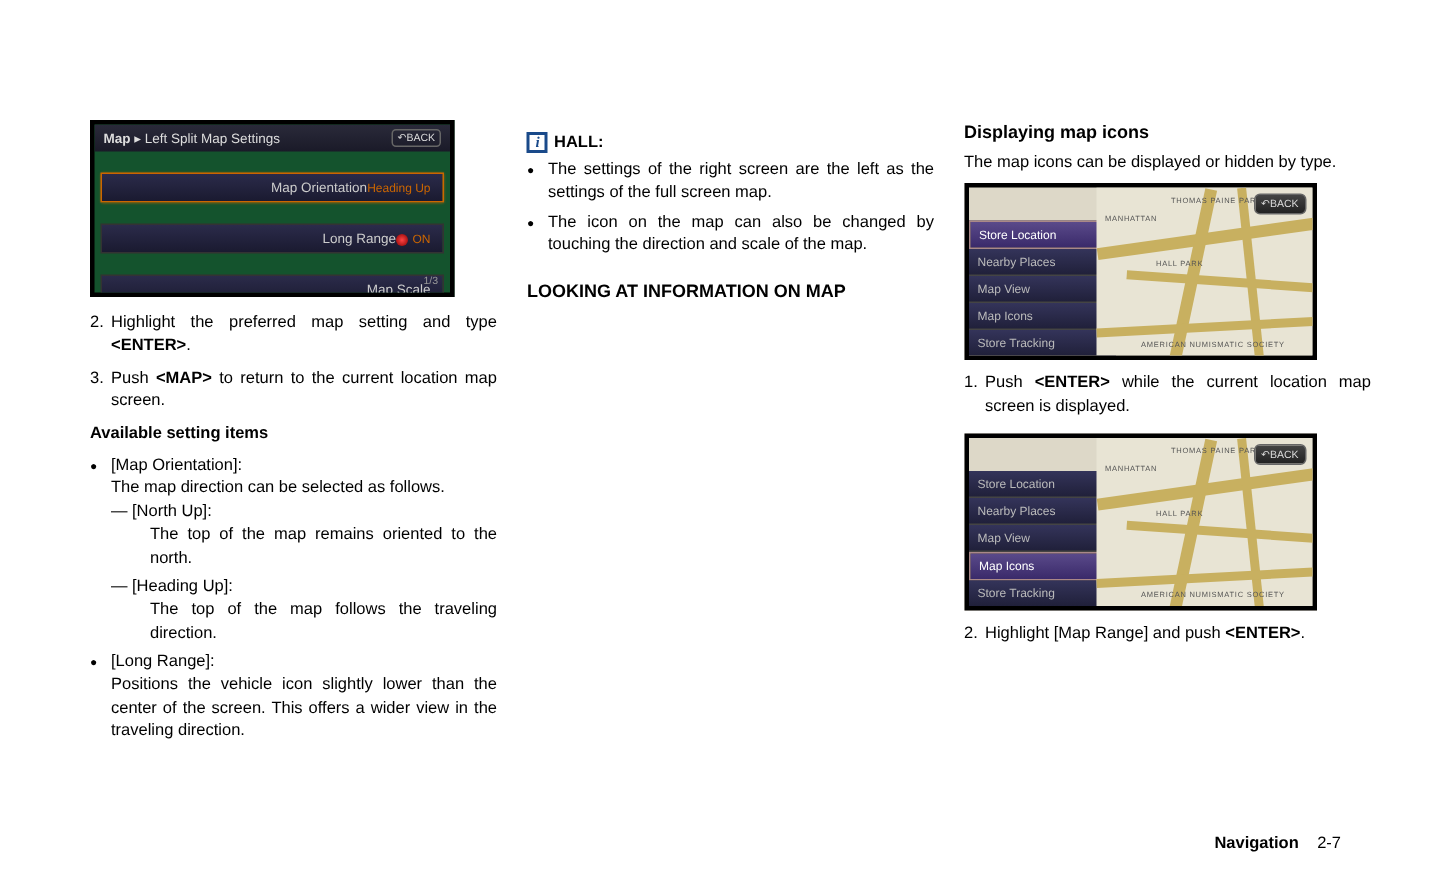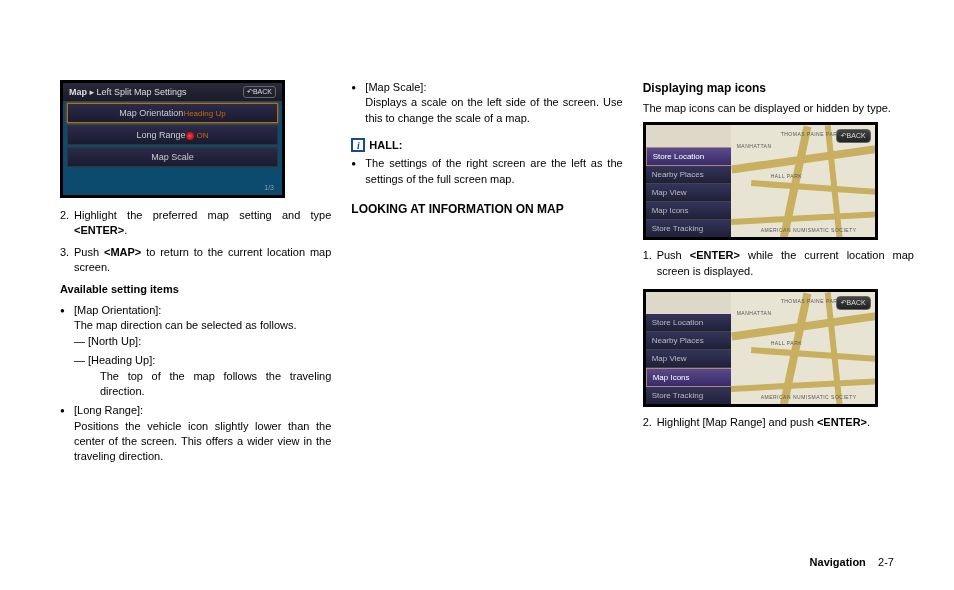--- a/index.html
+++ b/index.html
@@ -13,23 +13,23 @@
     display: flex;
     gap: 20px;
     padding: 80px 40px 30px 60px;
     position: relative;
   }
   .col { flex: 1; display: flex; flex-direction: column; }
   .col p, .col li { line-height: 1.4; }
   .justify { text-align: justify; }
   .mb { margin-bottom: 6px; }
   .screenshot {
-    width: 225px;
+    width: 243px;
     height: 118px;
-    background: #0c4a6e;
+    background: #14532d;
     border: 3px solid #000;
     position: relative;
     overflow: hidden;
     margin-bottom: 10px;
   }
   .ss-header {
     background: linear-gradient(#2a2a3a, #1a1a28);
     color: #ddd;
     font-size: 9px;
     padding: 3px 6px;
@@ -42,23 +42,23 @@
     border-radius: 3px;
     font-size: 7px;
     padding: 1px 3px;
   }
   .ss-row {
     background: linear-gradient(#2b2b4a, #1a1a30);
     border: 1px solid #333;
     color: #ccc;
     font-size: 9px;
     padding: 4px 8px;
-    margin: 2px 4px;
-    display: flex;
-    justify-content: center;
+    margin: 14px 4px;
+    display: flex;
+    justify-content: flex-end;
     align-items: center;
   }
   .ss-row.sel { border-color: #c60; box-shadow: 0 0 2px #c60; }
   .ss-val { color: #c60; font-size: 8px; }
   .led { width: 8px; height: 8px; background: radial-gradient(#f44,#800); border-radius: 50%; display: inline-block; margin-right: 3px; vertical-align: middle; }
   .ss-pager { position: absolute; bottom: 4px; right: 8px; color: #999; font-size: 7px; }
   ol.numlist { list-style: none; padding-left: 14px; }
   ol.numlist > li { position: relative; margin-bottom: 6px; }
   ol.numlist > li > .num { position: absolute; left: -14px; }
   ul.bullets { list-style: none; padding-left: 14px; }
@@ -173,49 +173,45 @@
 
   <p class="bold mb">Available setting items</p>
 
   <ul class="bullets">
     <li>
       <span>[Map Orientation]:</span>
       <div class="justify">The map direction can be selected as follows.</div>
       <ul class="dashes">
         <li>
           <span>[North Up]:</span>
+          <span class="subindent justify">The top of the map remains oriented to the north.</span>
         </li>
         <li>
           <span>[Heading Up]:</span>
           <span class="subindent justify">The top of the map follows the traveling direction.</span>
         </li>
       </ul>
     </li>
     <li>
       <span>[Long Range]:</span>
       <div class="justify">Positions the vehicle icon slightly lower than the center of the screen. This offers a wider view in the traveling direction.</div>
     </li>
   </ul>
 </div>
 
 <div class="col">
-  <ul class="bullets">
-    <li>
-      <span>[Map Scale]:</span>
-      <div class="justify">Displays a scale on the left side of the screen. Use this to change the scale of a map.</div>
-    </li>
-  </ul>
 
   <div class="info-row">
     <span class="info-icon">i</span>
     <span class="bold">HALL:</span>
   </div>
 
   <ul class="bullets">
     <li class="justify">The settings of the right screen are the left as the settings of the full screen map.</li>
+    <li class="justify">The icon on the map can also be changed by touching the direction and scale of the map.</li>
   </ul>
 
   <p class="h1" style="margin-top:10px;">LOOKING AT INFORMATION ON MAP</p>
 </div>
 
 <div class="col">
   <p class="h2">Displaying map icons</p>
   <p class="justify mb">The map icons can be displayed or hidden by type.</p>
 
   <div class="map-screenshot">

